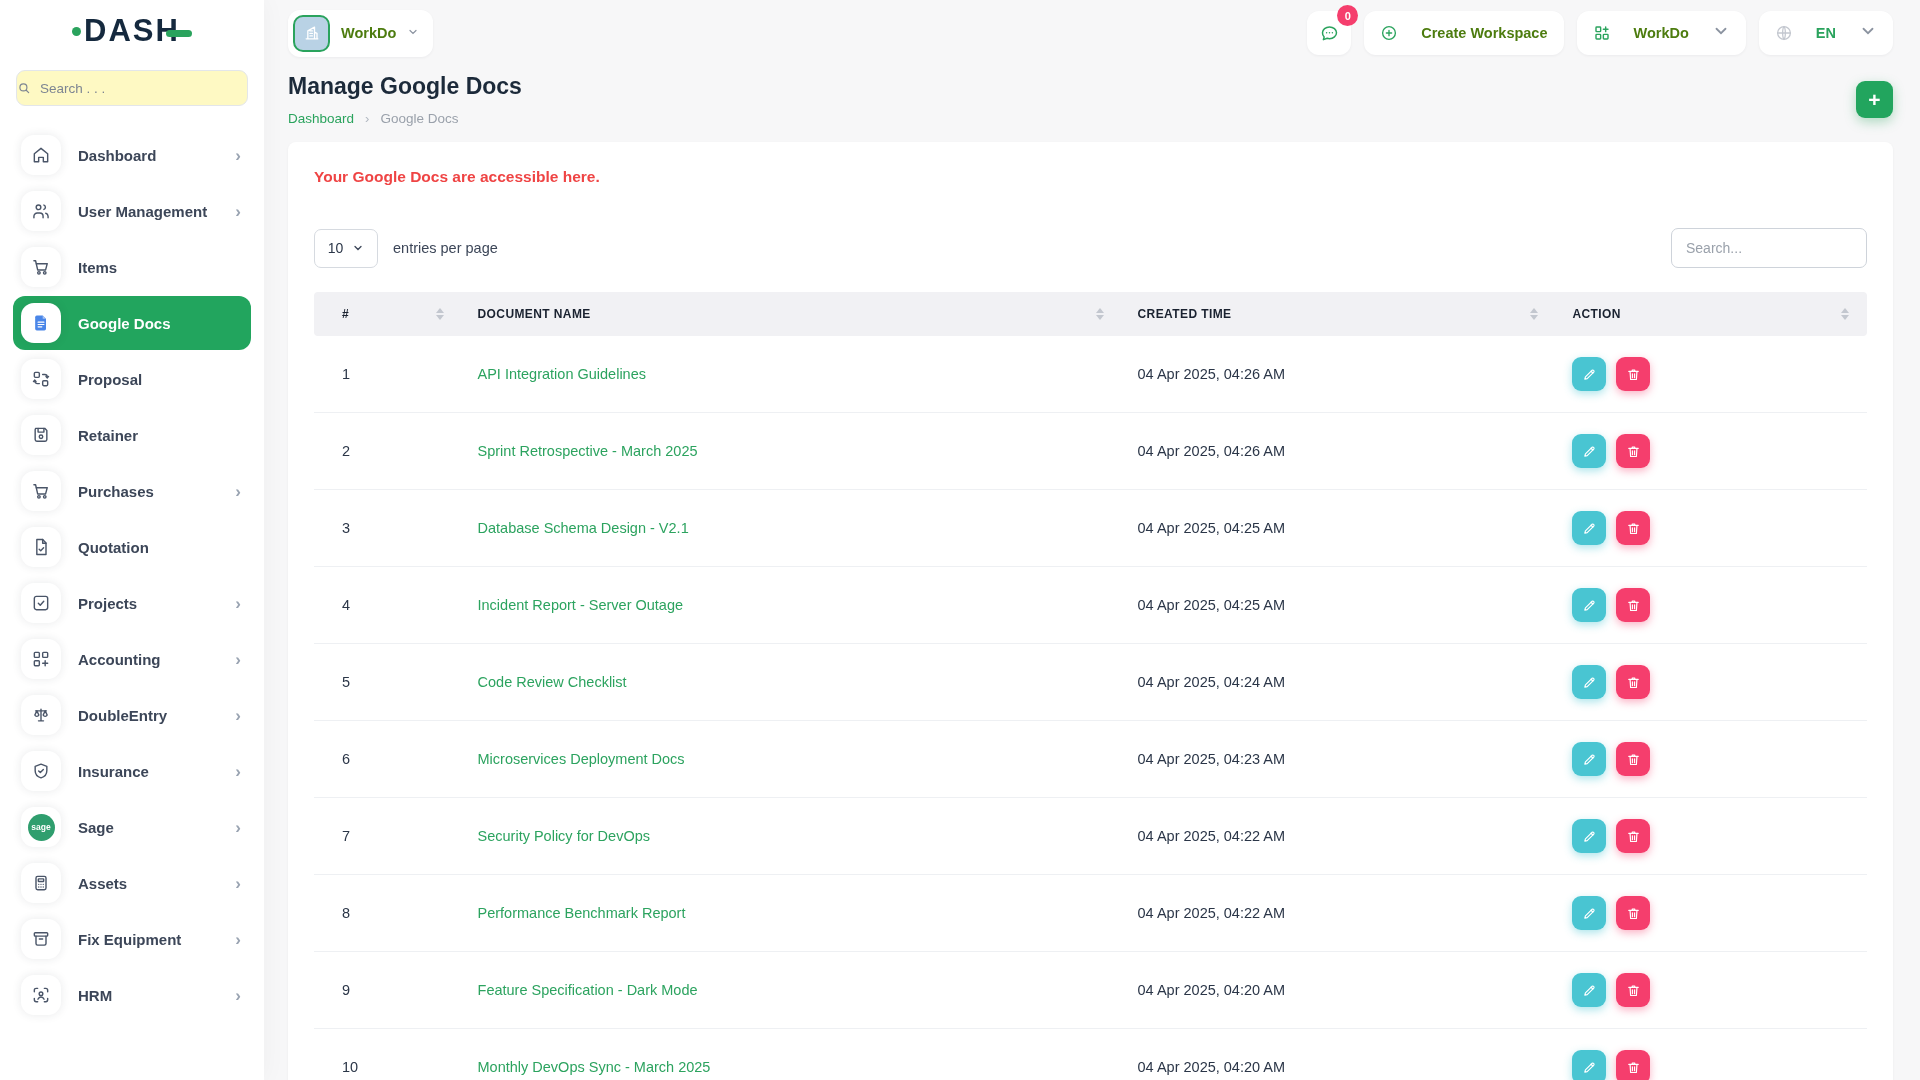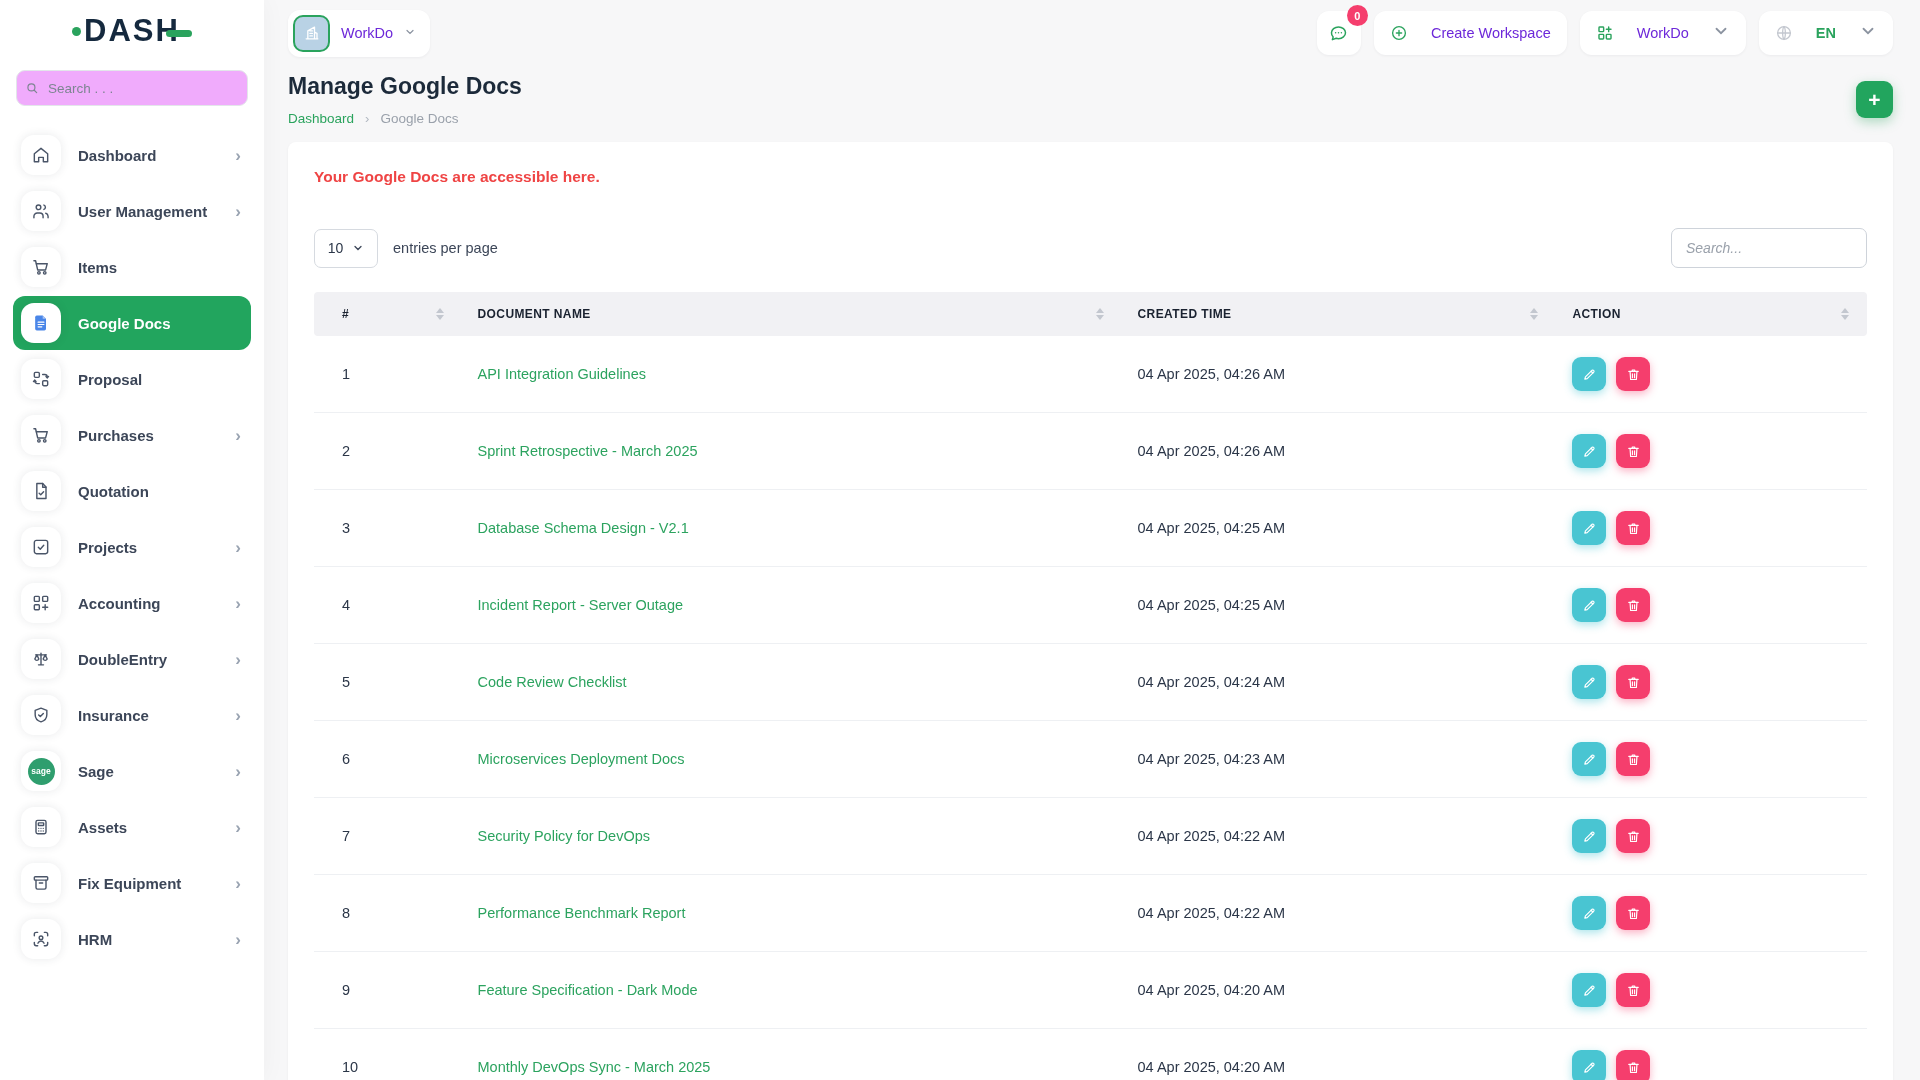--- a/index.html
+++ b/index.html
@@ -12,21 +12,21 @@
   
   .sidebar{
     position:fixed; left:0; top:0; width:264px; height:1080px;
     background:#ffffff; z-index:5; box-shadow:0 0 24px rgba(30,40,60,.04);
   }
   .logo-row{ height:62px; display:flex; align-items:center; justify-content:center; }
   .logo{ position:relative; font-weight:900; font-size:31px; letter-spacing:2px; color:#15293e; display:flex; align-items:center; }
   .logo .logo-dot{ width:9px; height:9px; border-radius:50%; background:#2aa35d; margin-right:3px; }
   .logo .logo-dash{ width:26px; height:7px; border-radius:4px; background:#2aa35d; margin-left:-14px; margin-top:4px; }
   .side-search{ margin:8px 16px 0; height:36px; border:1px solid #e3e6ea; border-radius:9px;
-    display:flex; align-items:center; gap:9px; padding:0 8px; background:#f0abfc; color:#7d8592; }
+    display:flex; align-items:center; gap:9px; padding:0 0; background:#fef9c3; color:#7d8592; }
   .side-search svg{ width:14px; height:14px; flex:none; }
   .side-search input{ border:none; outline:none; background:transparent; font-family:inherit; font-size:13.5px; color:#56606e; width:100%; }
   .side-search input::placeholder{ color:#7d8592; }
   .menu{ margin-top:22px; padding:0 13px; display:flex; flex-direction:column; gap:2px; }
   .s-item{ display:flex; align-items:center; gap:17px; padding:7px 10px 7px 8px; border-radius:12px; cursor:pointer; }
   .s-icon{ width:40px; height:40px; background:#fff; border-radius:13px; box-shadow:0 0 10px rgba(35,46,60,.10);
     display:flex; align-items:center; justify-content:center; color:#4a5568; flex:none; }
   .s-icon svg{ width:20px; height:20px; }
   .s-label{ flex:1; font-size:15px; font-weight:700; color:#3c4658; }
   .s-chev{ color:#9aa4b2; font-size:17px; font-weight:600; line-height:1; }
@@ -35,21 +35,21 @@
   .sage-circle{ width:27px; height:27px; border-radius:50%; background:#2f9e6e; color:#fff; font-size:8.5px; font-weight:700;
     display:flex; align-items:center; justify-content:center; }
   
   .main{ margin-left:264px; padding:0 27px 0 24px; }
   .topbar{ height:66px; display:flex; align-items:center; justify-content:space-between; }
   .ws-pill{ background:#fff; border-radius:12px; padding:5px 14px 5px 5px; display:flex; align-items:center; gap:11px;
     box-shadow:0 1px 3px rgba(16,24,40,.05); cursor:pointer; }
   .ws-avatar{ width:37px; height:37px; border-radius:10px; border:2px solid #2aa35d; background:#b9d2e5;
     display:flex; align-items:center; justify-content:center; }
   .ws-avatar svg{ width:20px; height:20px; }
-  .pill-label{ font-size:14.5px; font-weight:400; color:#6d28d9; }
+  .pill-label{ font-size:14.5px; font-weight:700; color:#4d7c0f; }
   .chev-down svg{ width:12px; height:12px; color:#8b93a0; }
   .topbar-right{ display:flex; align-items:center; gap:13px; }
   .chat-btn{ width:44px; height:44px; background:#fff; border-radius:12px; display:flex; align-items:center; justify-content:center;
     position:relative; box-shadow:0 1px 3px rgba(16,24,40,.05); cursor:pointer; }
   .chat-btn svg{ width:21px; height:21px; color:#2aa35d; }
   .chat-badge{ position:absolute; top:-6px; right:-7px; min-width:21px; height:21px; border-radius:50%; background:#f53e6d;
     color:#fff; font-size:11px; font-weight:700; display:flex; align-items:center; justify-content:center; }
   .pill{ height:44px; background:#fff; border-radius:12px; display:flex; align-items:center; gap:23px; padding:0 16px;
     box-shadow:0 1px 3px rgba(16,24,40,.05); cursor:pointer; }
   .pill svg{ width:18px; height:18px; }
@@ -68,21 +68,21 @@
   
   .card{ margin-top:16px; background:#fff; border-radius:8px; padding:26px 26px 16px; box-shadow:0 1px 3px rgba(16,24,40,.05); }
   .intro{ font-size:15.5px; font-weight:700; color:#ef4444; }
   .controls{ margin-top:42px; display:flex; align-items:center; }
   .select{ width:64px; height:39px; border:1px solid #d6dae0; border-radius:7px; display:flex; align-items:center;
     justify-content:center; gap:9px; font-size:14px; color:#2b3648; cursor:pointer; background:#fff; }
   .select svg{ width:12px; height:12px; color:#3c4658; }
   .entries-label{ margin-left:15px; font-size:14.5px; color:#3c4658; }
   .controls .spacer{ flex:1; }
   .tbl-search{ width:196px; height:40px; border:1px solid #ced3da; border-radius:7px; padding:0 14px; font-family:inherit;
-    font-size:14px; color:#3c4658; outline:none;font-style:italic; }
+    font-size:14px; color:#3c4658; outline:none; }
   .tbl-search::placeholder{ color:#9aa1ab; }
   
   table{ width:100%; border-collapse:collapse; margin-top:24px; table-layout:fixed; }
   col.c1{ width:9.5%; } col.c2{ width:42.5%; } col.c3{ width:28%; } col.c4{ width:20%; }
   thead th{ background:#f1f1f4; text-align:left; font-size:12px; font-weight:700; color:#1a2230; letter-spacing:.4px;
     padding:15px 34px 15px 16px; position:relative; }
   thead th:first-child{ padding-left:28px; border-radius:4px 0 0 4px; }
   thead th:last-child{ border-radius:0 4px 4px 0; }
   .sort{ position:absolute; right:18px; top:50%; transform:translateY(-50%); display:flex; flex-direction:column; gap:2px; }
   .sort i{ display:block; width:0; height:0; border-left:4px solid transparent; border-right:4px solid transparent; }
@@ -166,20 +166,30 @@
             <rect x="14" y="14" width="6" height="6" rx="1.3"></rect>
             <path d="M14 6.5h2.5a3 3 0 0 1 3 3v1M10 17.5H7.5a3 3 0 0 1-3-3v-1"></path>
             <path d="M18 9l1.5 1.5L21 9M6 15l-1.5-1.5L3 15"></path>
           </svg>
         </span>
         <span class="s-label">Proposal</span>
       </div>
       <div class="s-item">
         <span class="s-icon">
           <svg viewBox="0 0 24 24" fill="none" stroke="currentColor" stroke-width="1.7" stroke-linecap="round" stroke-linejoin="round">
+            <path d="M5.5 4h11L19 6.5v11a2 2 0 0 1-2 2H7a2 2 0 0 1-2-2V5.5A1.5 1.5 0 0 1 6.5 4z"></path>
+            <path d="M8.5 4v4.5h7V4"></path>
+            <circle cx="12" cy="14" r="2.1"></circle>
+          </svg>
+        </span>
+        <span class="s-label">Retainer</span>
+      </div>
+      <div class="s-item">
+        <span class="s-icon">
+          <svg viewBox="0 0 24 24" fill="none" stroke="currentColor" stroke-width="1.7" stroke-linecap="round" stroke-linejoin="round">
             <circle cx="9.5" cy="19" r="1.5"></circle>
             <circle cx="16.5" cy="19" r="1.5"></circle>
             <path d="M3.5 4.5h2L8 15.5h9.5l2-7.5H6"></path>
           </svg>
         </span>
         <span class="s-label">Purchases</span>
         <span class="s-chev">›</span>
       </div>
       <div class="s-item">
         <span class="s-icon">

